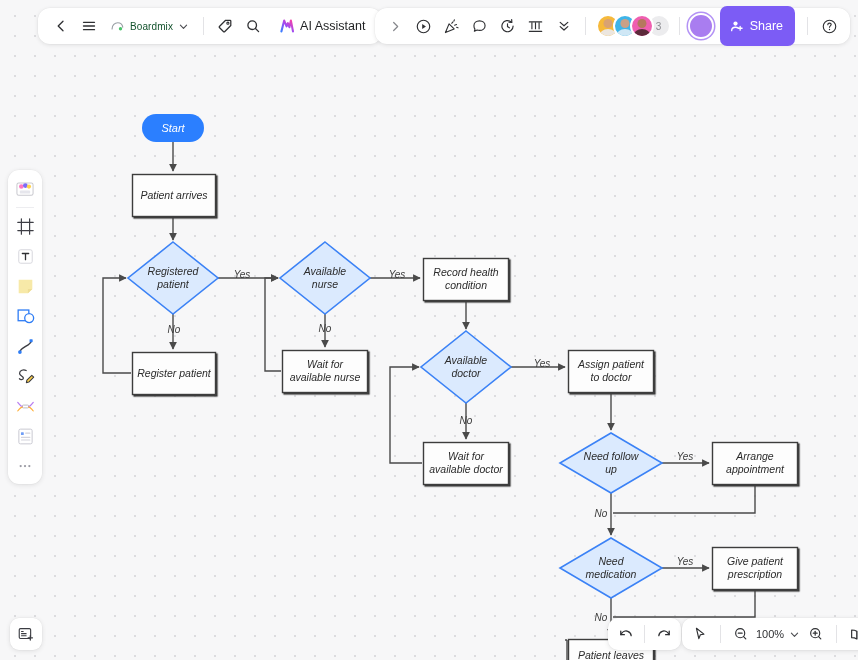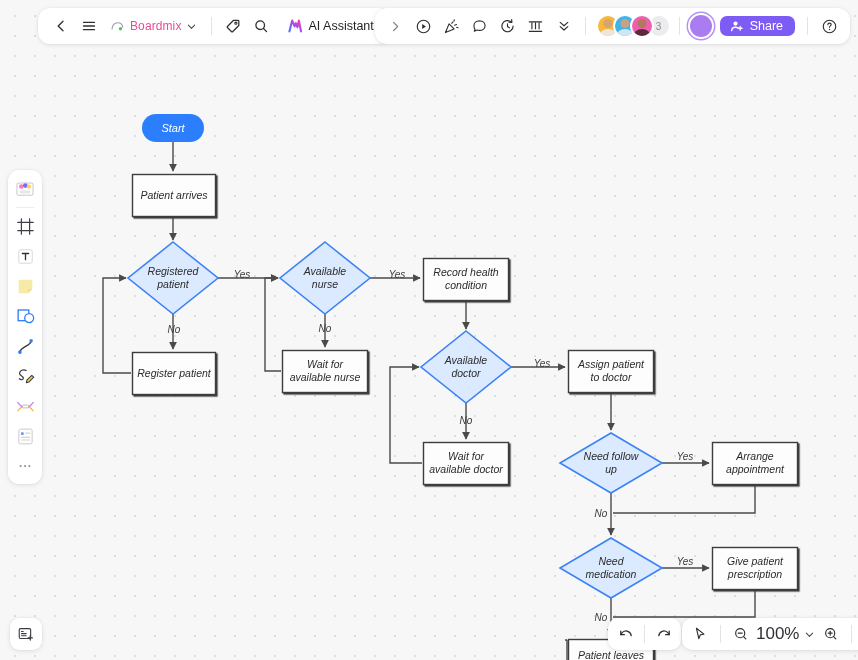--- a/index.html
+++ b/index.html
@@ -70,21 +70,21 @@
     border-radius: 6px;
     cursor: pointer;
     color: #2f3033;
   }
   .divider { width: 1px; height: 18px; background: #e3e3e6; margin: 0 6px; }
 
   .doc-chip {
     display: flex; align-items: center; gap: 5px;
     padding: 3px 6px; border-radius: 6px; cursor: pointer;
   }
-  .doc-name { font-size: 12px; color: #ec4899; letter-spacing: .1px; }
+  .doc-name { font-size: 10px; color: #14532d; letter-spacing: .1px; }
 
   .ai-chip {
     display: flex; align-items: center; gap: 5px;
     padding: 3px 7px; border-radius: 7px; cursor: pointer; margin-left: 4px;
   }
   .ai-label { font-size: 12.5px; color: #1f2022; }
 
   
   .avatars { display: flex; align-items: center; padding-left: 2px; }
   .avatar {
@@ -115,21 +115,21 @@
   }
   .me-avatar {
     width: 26px; height: 26px; border-radius: 50%;
     overflow: hidden; position: relative; cursor: pointer; flex: none;
     border: 2px solid #fff;
     box-shadow: 0 0 0 1.5px #b392f5;
   }
 
   .share-btn {
     display: flex; align-items: center; gap: 6px;
-    height: 20px; padding: 0 12px 0 10px;
+    height: 40px; padding: 0 12px 0 10px;
     border-radius: 7px; cursor: pointer;
     color: #fff; font-size: 12.5px;
     margin: 0 4px;
   }
 
   
   #tool-rail {
     position: absolute; left: 8px; top: 170px;
     width: 34px;
     background: #ffffff;
@@ -153,21 +153,21 @@
     box-shadow: 0 1px 5px rgba(0,0,0,.10), 0 0 0 0.5px rgba(0,0,0,.03);
     display: flex; align-items: center;
   }
   #zoom-bar {
     position: absolute; left: 682px; top: 618px;
     height: 32px; padding: 0 5px;
     background: #fff; border-radius: 10px;
     box-shadow: 0 1px 5px rgba(0,0,0,.10), 0 0 0 0.5px rgba(0,0,0,.03);
     display: flex; align-items: center; gap: 1px;
   }
-  .zoom-val { font-size: 17px; color: #2f3033; padding: 0 1px; cursor: pointer; }
+  .zoom-val { font-size: 11px; color: #2f3033; padding: 0 1px; cursor: pointer; }
   #page-btn {
     position: absolute; left: 10px; top: 618px;
     width: 32px; height: 32px;
     background: #fff; border-radius: 9px;
     box-shadow: 0 1px 5px rgba(0,0,0,.10), 0 0 0 0.5px rgba(0,0,0,.03);
     display: flex; align-items: center; justify-content: center;
     cursor: pointer;
   }
   svg.ic { display: block; }
 </style>

